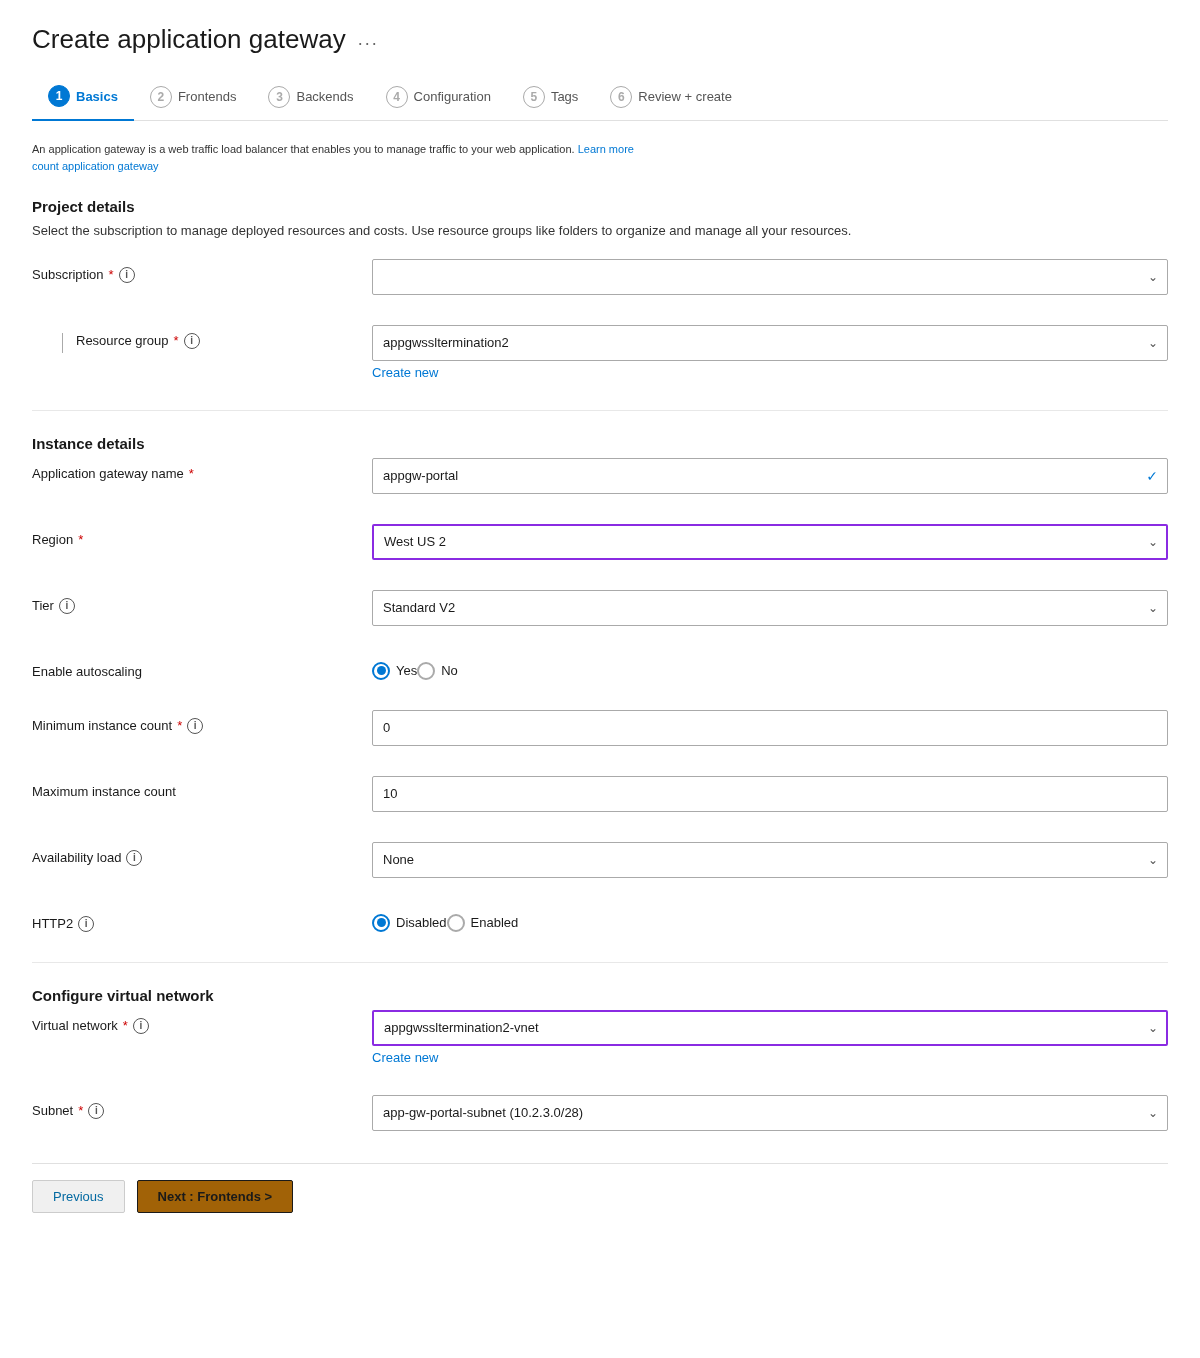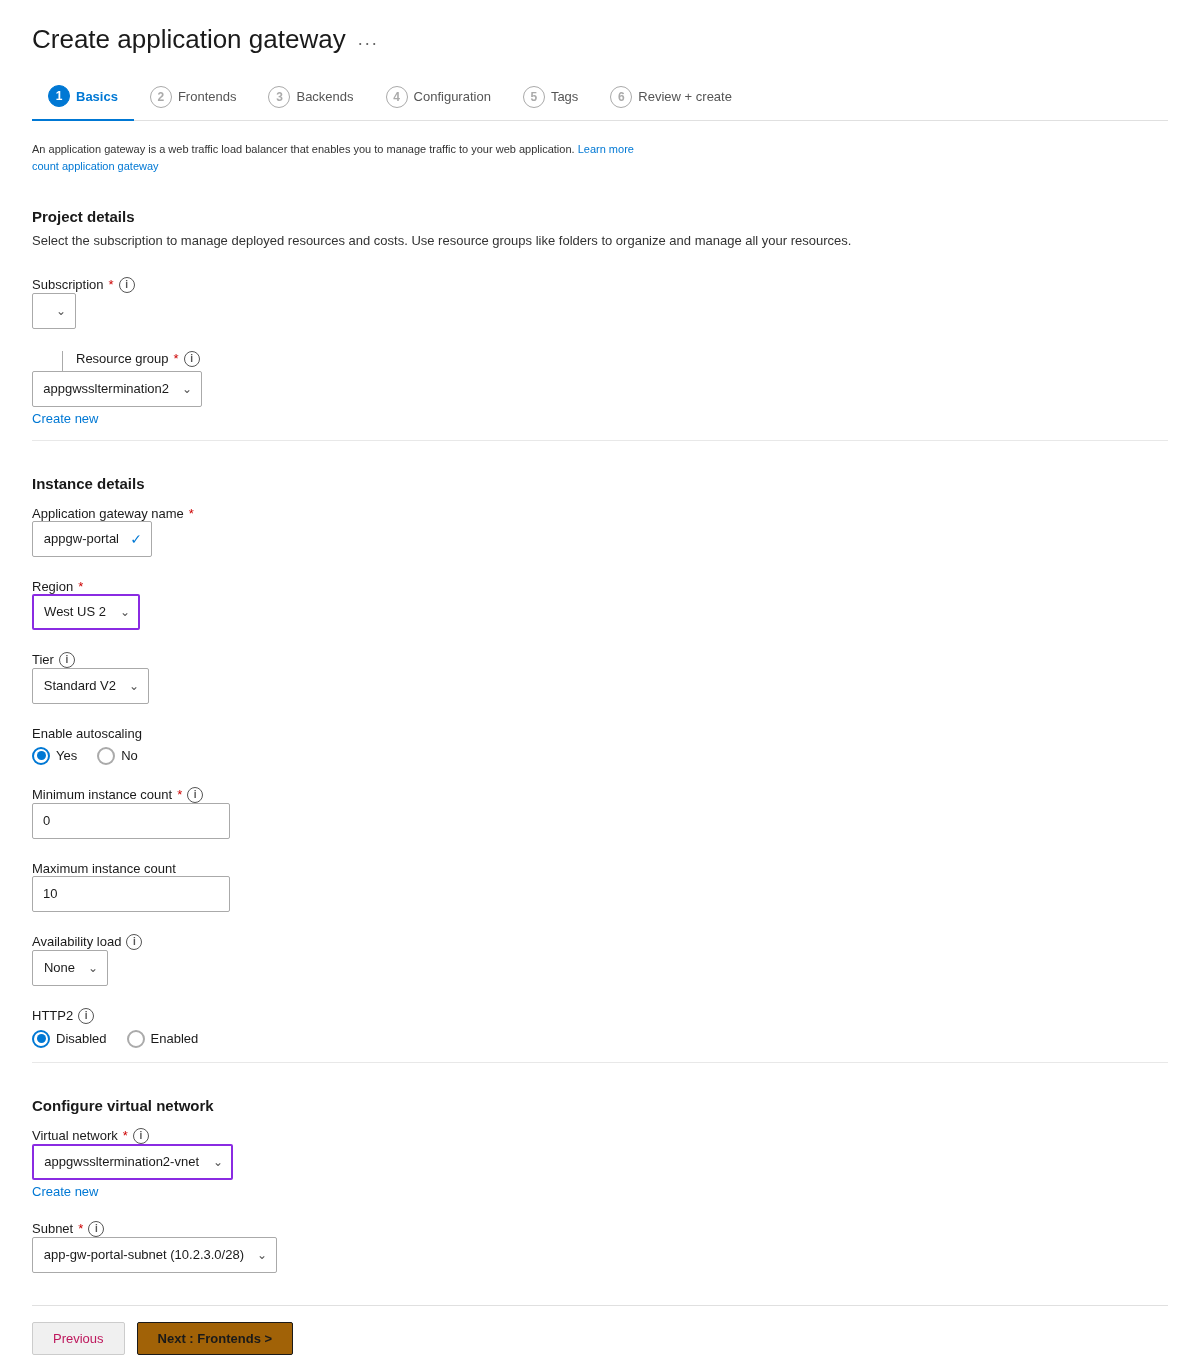--- a/index.html
+++ b/index.html
@@ -77,35 +77,34 @@
       line-height: 1.5;
     }
     .description a {
       color: #0078d4;
       text-decoration: none;
     }
     .section-title {
       font-size: 15px;
       font-weight: 700;
       color: #1a1a1a;
-      margin-top: 34px;
+      margin-top: 24px;
       margin-bottom: 6px;
     }
     .section-desc {
       font-size: 13px;
       color: #333;
       margin-bottom: 18px;
       line-height: 1.5;
     }
     
     .form-row {
       display: flex;
       align-items: flex-start;
-      margin-bottom: 14px;
-      flex-direction: column;
+      margin-bottom: 30px;
     }
     .form-label {
       width: 340px;
       flex-shrink: 0;
       font-size: 13px;
       color: #1a1a1a;
       padding-top: 8px;
       display: flex;
       align-items: center;
       gap: 5px;
@@ -137,21 +136,20 @@
       border-radius: 2px;
       padding: 6px 32px 6px 10px;
       font-size: 13px;
       color: #1a1a1a;
       background: #fff;
       appearance: none;
       -webkit-appearance: none;
       cursor: pointer;
       position: relative;
       height: 36px;
-      text-align: right;
     }
     .select-box.active-border {
       border-color: #8a2be2;
       border-width: 2px;
     }
     .select-wrapper {
       position: relative;
       width: 100%;
     }
     .select-wrapper .chevron {
@@ -187,21 +185,20 @@
       padding: 6px 10px;
       font-size: 13px;
       color: #1a1a1a;
       height: 36px;
       background: #fff;
     }
     
     .radio-group {
       display: flex;
       align-items: center;
-      gap: 20px;
       padding-top: 6px;
     }
     .radio-item {
       display: flex;
       align-items: center;
       gap: 6px;
       cursor: pointer;
       font-size: 13px;
     }
     .radio-circle {
@@ -252,21 +249,21 @@
     .btn {
       padding: 8px 20px;
       font-size: 13px;
       border-radius: 2px;
       cursor: pointer;
       font-weight: 400;
       border: 1px solid #ccc;
     }
     .btn-disabled {
       background: #f0f0f0;
-      color: #be185d;
+      color: #0369a1;
       border-color: #ccc;
       cursor: not-allowed;
     }
     .btn-primary {
       background: #a16207;
       color: #1a1a1a;
       border-color: #1a1a1a;
       font-weight: 600;
     }
     .divider-line {

